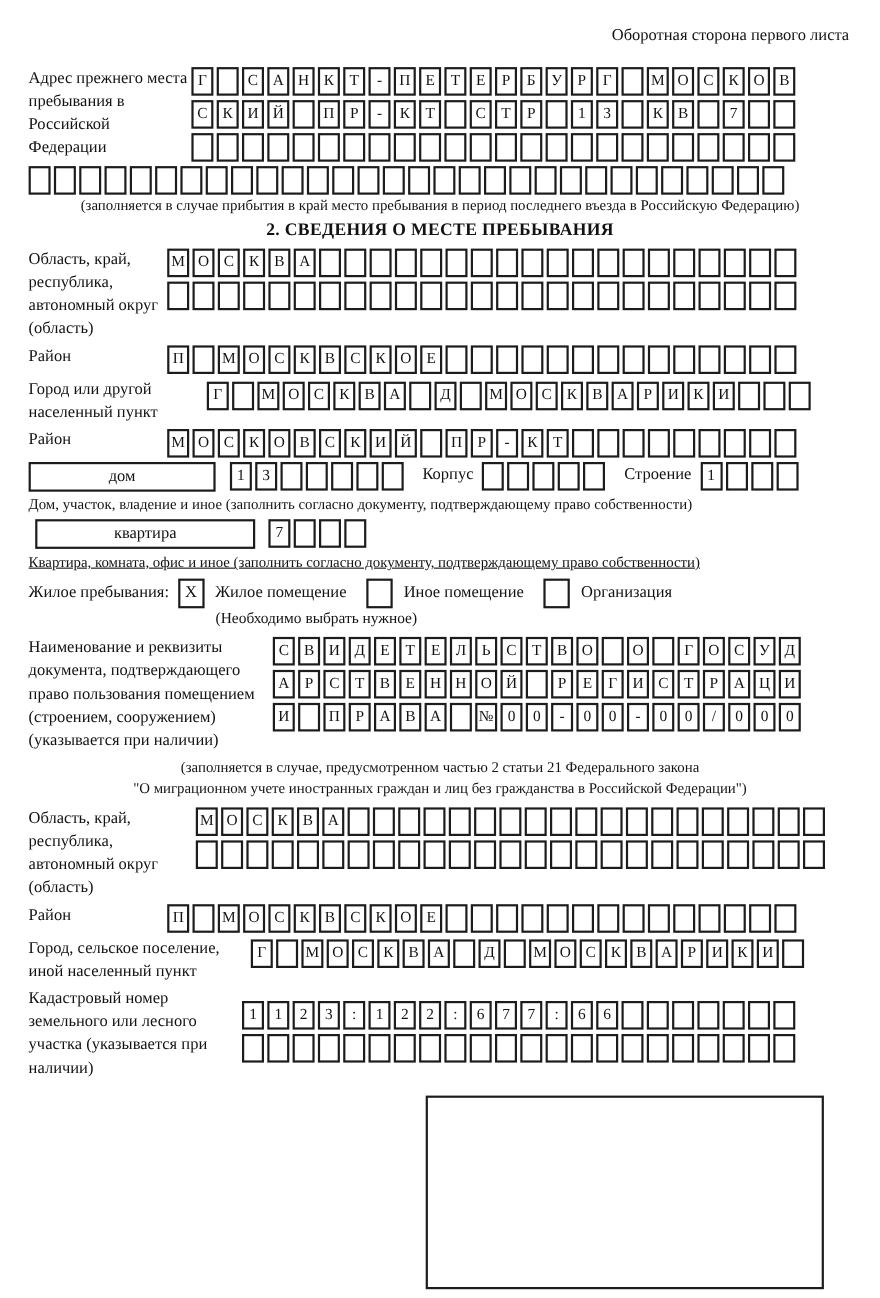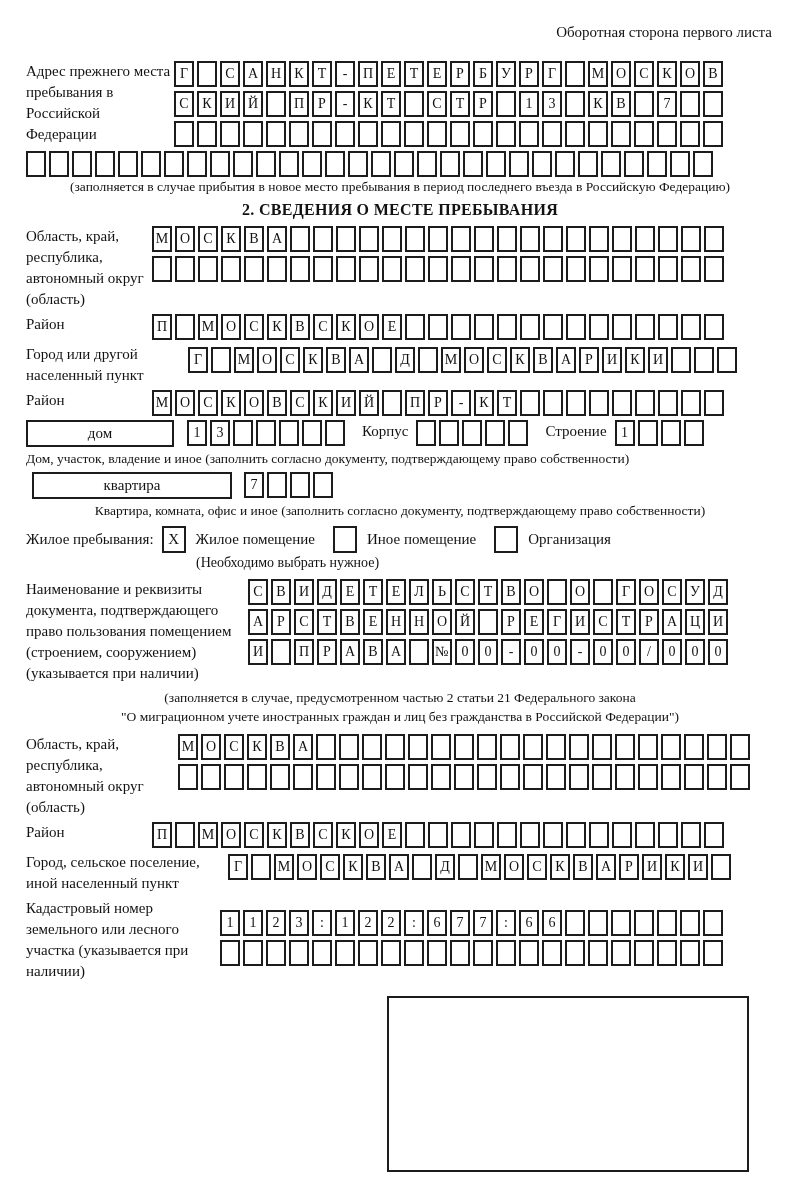--- a/index.html
+++ b/index.html
@@ -23,21 +23,21 @@
   }
   .caption{font-size:13.5px;text-align:center;margin:1px 0 5px 0;line-height:1.3;}
   .heading{font-size:16px;font-weight:bold;text-align:center;margin:5px 0 7px 0;letter-spacing:.3px;}
   .subheading{font-size:15px;font-weight:bold;text-align:center;margin:14px 0 8px 0;}
   .subnote{font-size:13.5px;text-align:center;line-height:1.45;margin-bottom:7px;}
   .house-row{display:flex;align-items:flex-start;margin-bottom:3px;}
   .text-box{
     box-sizing:border-box;border:2px solid #1c1c1c;height:27px;display:flex;
     align-items:center;justify-content:center;font-size:15px;flex:none;background:#fff;
   }
-  .house-box{width:148px;margin-right:13px;}
+  .house-box{width:170px;margin-right:13px;}
   .apt-box{width:200px;margin-left:6px;margin-right:12px;}
   .inline-label{font-size:15px;flex:none;margin:3px 8px 0 14px;}
   .stay-row{display:flex;align-items:center;margin:6px 0 2px 0;font-size:15px;}
   .checkbox{
     box-sizing:border-box;flex:none;width:24px;height:27px;border:2px solid #1c1c1c;
     display:inline-flex;align-items:center;justify-content:center;font-size:15px;background:#fff;
   }
   .stay-opt-label{margin:0 18px 0 10px;}
   .choose-note{font-size:14px;margin:0 0 8px 170px;}
   .doc-row{margin-top:4px;}
@@ -160,21 +160,21 @@
       <span class="cell"></span>
       <span class="cell"></span>
       <span class="cell"></span>
       <span class="cell"></span>
       <span class="cell"></span>
       <span class="cell"></span>
       <span class="cell"></span>
       <span class="cell"></span>
       <span class="cell"></span>
     </div>
-  <div class="caption">(заполняется в случае прибытия в новое место пребывания в период последнего въезда в Российскую Федерацию)</div>
+  <div class="caption">(заполняется в случае прибытия в край место пребывания в период последнего въезда в Российскую Федерацию)</div>
 
   <div class="heading">2. СВЕДЕНИЯ О МЕСТЕ ПРЕБЫВАНИЯ</div>
 
   <div class="field-row">
     <div class="flabel w125">Область, край, республика, автономный округ (область)</div>
     <div class="cellcol">
       <div class="cellrow">
           <span class="cell">М</span>
           <span class="cell">О</span>
           <span class="cell">С</span>
@@ -354,21 +354,21 @@
 
   <div class="house-row">
     <div class="text-box apt-box">квартира</div>
     <div class="cellrow">
         <span class="cell">7</span>
         <span class="cell"></span>
         <span class="cell"></span>
         <span class="cell"></span>
       </div>
   </div>
-  <div class="caption" style="text-align:center;">Квартира, комната, офис и иное (заполнить согласно документу, подтверждающему право собственности)</div>
+  <div class="caption" style="text-align:left;text-decoration:underline;">Квартира, комната, офис и иное (заполнить согласно документу, подтверждающему право собственности)</div>
 
   <div class="stay-row">
     <span>Жилое пребывания:</span>
     <span class="checkbox" style="margin-left:8px;">X</span>
     <span class="stay-opt-label">Жилое помещение</span>
     <span class="checkbox"></span>
     <span class="stay-opt-label">Иное помещение</span>
     <span class="checkbox"></span>
     <span class="stay-opt-label">Организация</span>
   </div>

